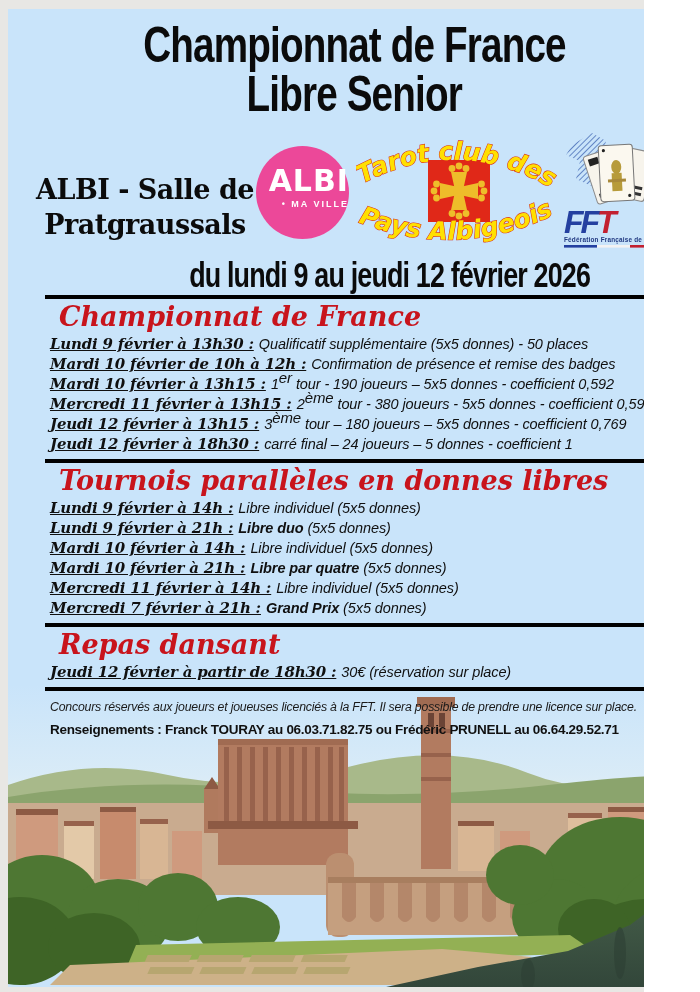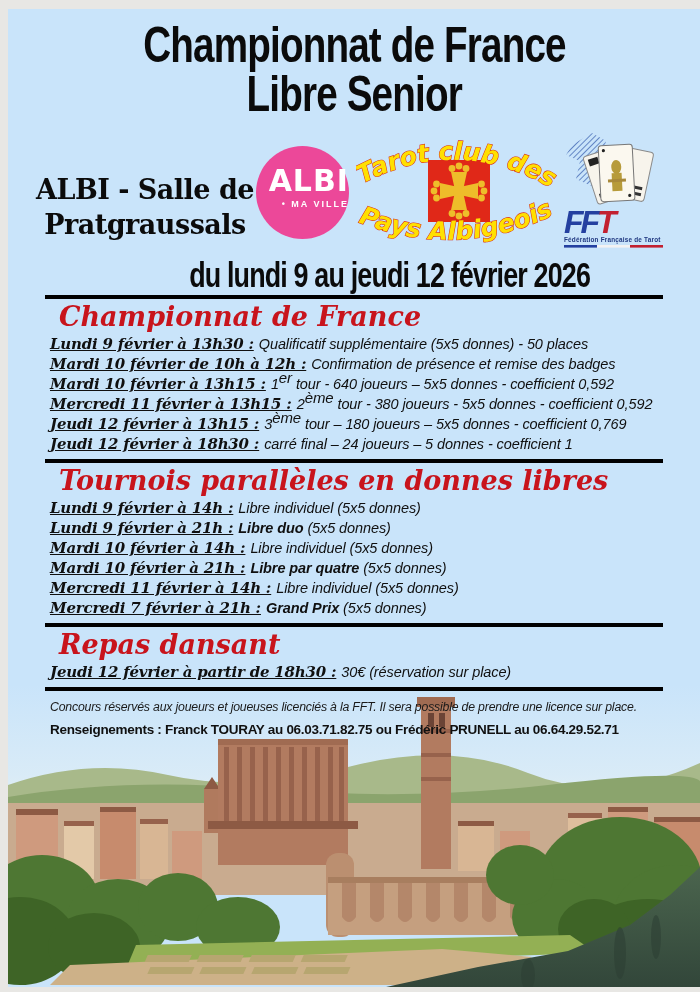--- a/index.html
+++ b/index.html
@@ -1,16 +1,16 @@
 <!DOCTYPE html>
 <html><head>
 <meta charset="utf-8">
 <style>
   html,body{margin:0;padding:0;}
-  .stage{position:relative;width:700px;height:992px;background:#e8e7e4;overflow:hidden;
+  .stage{position:relative;width:644px;height:992px;background:#e8e7e4;overflow:hidden;
          font-family:"Liberation Sans",sans-serif;}
   .page{position:absolute;left:8px;top:9px;width:692px;height:978px;background:#c9e4fa;overflow:hidden;}
 
   
   .title{position:absolute;left:0;top:12px;width:100%;text-align:center;z-index:2;
          font:700 46px/49px "Liberation Sans",sans-serif;color:#0b0b0b;}
   .cond{display:inline-block;transform:scale(.84,1.07);transform-origin:50% 50%;white-space:nowrap;letter-spacing:-1px;}
 
   
   .venue{position:absolute;left:18px;top:163px;width:238px;text-align:center;z-index:2;
@@ -263,21 +263,21 @@
 
     <div class="date-line">
       <span class="cond">du lundi 9 au jeudi 12 février 2026</span>
     </div>
 
     <div class="sections" id="sections">
         <div class="rule"></div>
         <div class="sec-heading">Championnat de France</div>
         <div class="sched-line"><span class="sched-label">Lundi 9 février à 13h30 :</span><span class="sched-text">Qualificatif supplémentaire (5x5 donnes) - 50 places</span></div>
         <div class="sched-line"><span class="sched-label">Mardi 10 février de 10h à 12h :</span><span class="sched-text">Confirmation de présence et remise des badges</span></div>
-        <div class="sched-line"><span class="sched-label">Mardi 10 février à 13h15 :</span><span class="sched-text">1</span><sup class="sched-text">er</sup><span class="sched-text"> tour - 640 joueurs – 5x5 donnes - coefficient 0,592</span></div>
+        <div class="sched-line"><span class="sched-label">Mardi 10 février à 13h15 :</span><span class="sched-text">1</span><sup class="sched-text">er</sup><span class="sched-text"> tour - 190 joueurs – 5x5 donnes - coefficient 0,592</span></div>
         <div class="sched-line"><span class="sched-label">Mercredi 11 février à 13h15 :</span><span class="sched-text">2</span><sup class="sched-text">ème</sup><span class="sched-text"> tour - 380 joueurs - 5x5 donnes - coefficient 0,592</span></div>
         <div class="sched-line"><span class="sched-label">Jeudi 12 février à 13h15 :</span><span class="sched-text">3</span><sup class="sched-text">ème</sup><span class="sched-text"> tour – 180 joueurs – 5x5 donnes - coefficient 0,769</span></div>
         <div class="sched-line"><span class="sched-label">Jeudi 12 février à 18h30 :</span><span class="sched-text">carré final – 24 joueurs – 5 donnes - coefficient 1</span></div>
         <div class="rule"></div>
         <div class="sec-heading">Tournois parallèles en donnes libres</div>
         <div class="sched-line"><span class="sched-label">Lundi 9 février à 14h :</span><span class="sched-text">Libre individuel (5x5 donnes)</span></div>
         <div class="sched-line"><span class="sched-label">Lundi 9 février à 21h :</span><span class="sched-text bold">Libre duo</span><span class="sched-text"> (5x5 donnes)</span></div>
         <div class="sched-line"><span class="sched-label">Mardi 10 février à 14h :</span><span class="sched-text">Libre individuel (5x5 donnes)</span></div>
         <div class="sched-line"><span class="sched-label">Mardi 10 février à 21h :</span><span class="sched-text bold">Libre par quatre</span><span class="sched-text"> (5x5 donnes)</span></div>
         <div class="sched-line"><span class="sched-label">Mercredi 11 février à 14h :</span><span class="sched-text">Libre individuel (5x5 donnes)</span></div>

